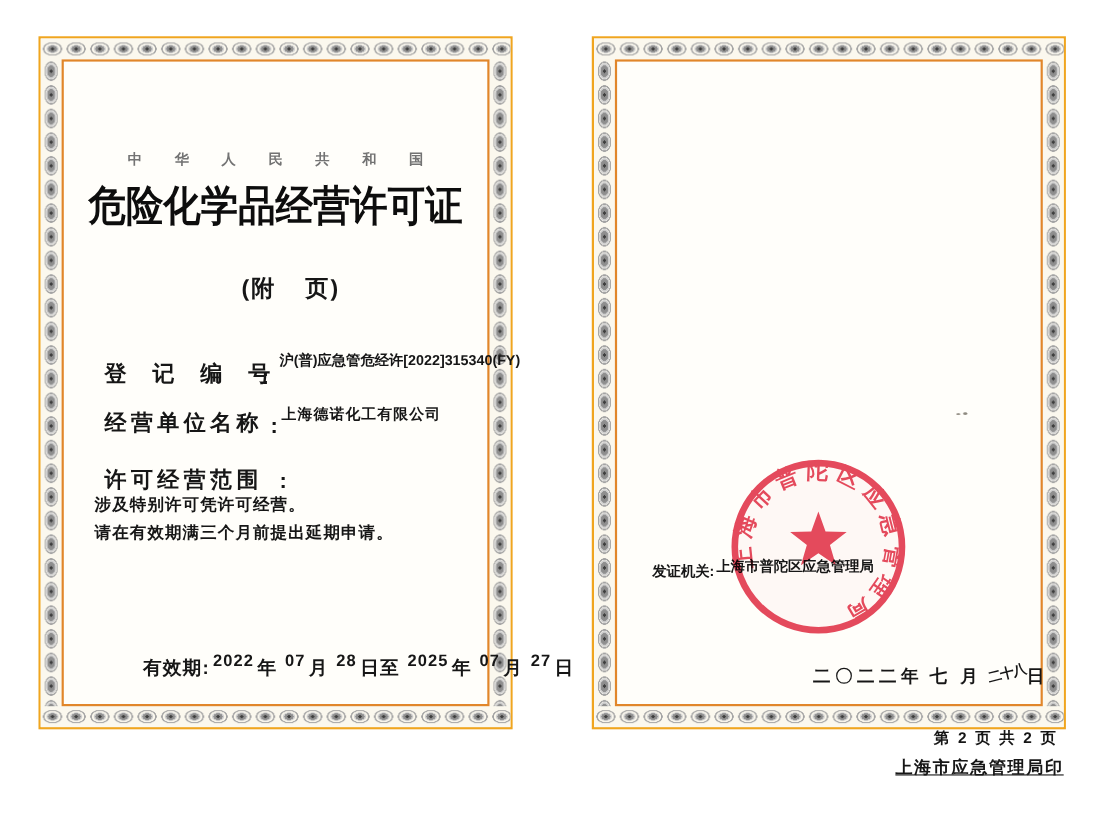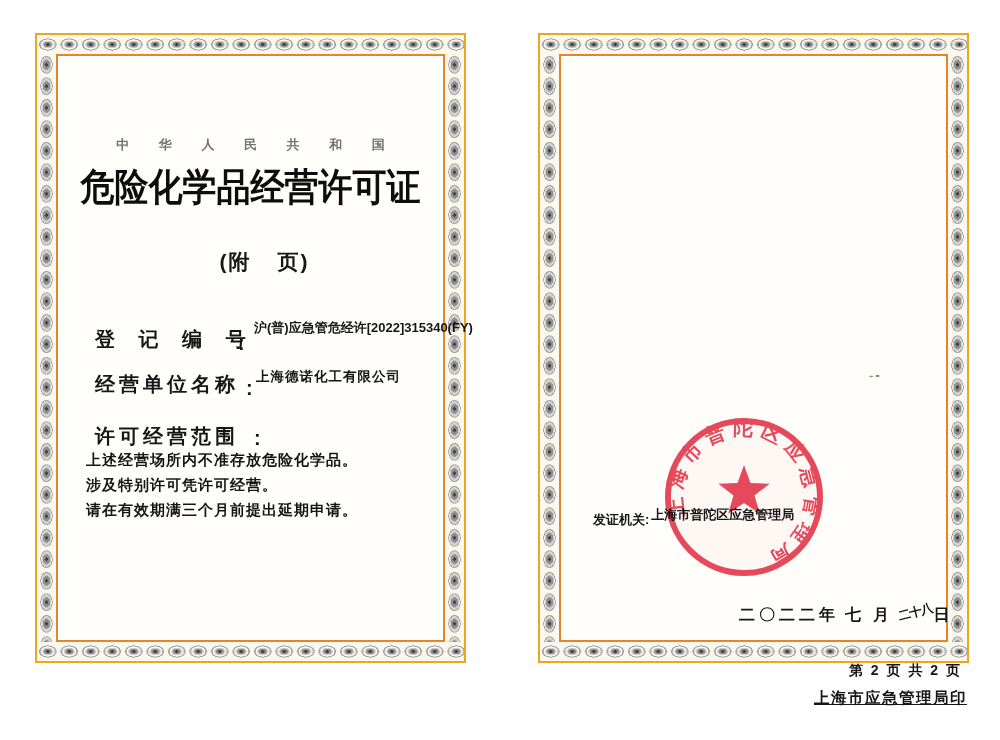--- a/index.html
+++ b/index.html
@@ -102,25 +102,27 @@
     <div class="reg-colon field-colon">:</div>
     <div class="reg-value">沪(普)应急管危经许[2022]315340(FY)</div>
 
     <div class="field-label company-label">经营单位名称</div>
     <div class="company-colon field-colon">:</div>
     <div class="company-value">上海德诺化工有限公司</div>
 
     <div class="field-label scope-label">许可经营范围</div>
     <div class="scope-colon field-colon">:</div>
     <div class="scope-lines">
-      <div>上述经营场所内不准存放危险化学品。</div>
       <div>涉及特别许可凭许可经营。</div>
       <div>请在有效期满三个月前提出延期申请。</div>
     </div>
 
+    <div class="validity">
+      <span>有效期:</span><span class="sup">2022</span><span class="unit">年</span><span class="sup">07</span><span class="unit">月</span><span class="sup">28</span><span class="unit">日至</span><span class="sup">2025</span><span class="unit">年</span><span class="sup">07</span><span class="unit">月</span><span class="sup">27</span><span class="unit">日</span>
+    </div>
   </div>
 </div>
 
 <div class="page page-right">
   <div class="band band-h band-top"></div>
   <div class="band band-h band-bottom"></div>
   <div class="band band-v band-left"></div>
   <div class="band band-v band-right"></div>
   <div class="page-inner">
 

